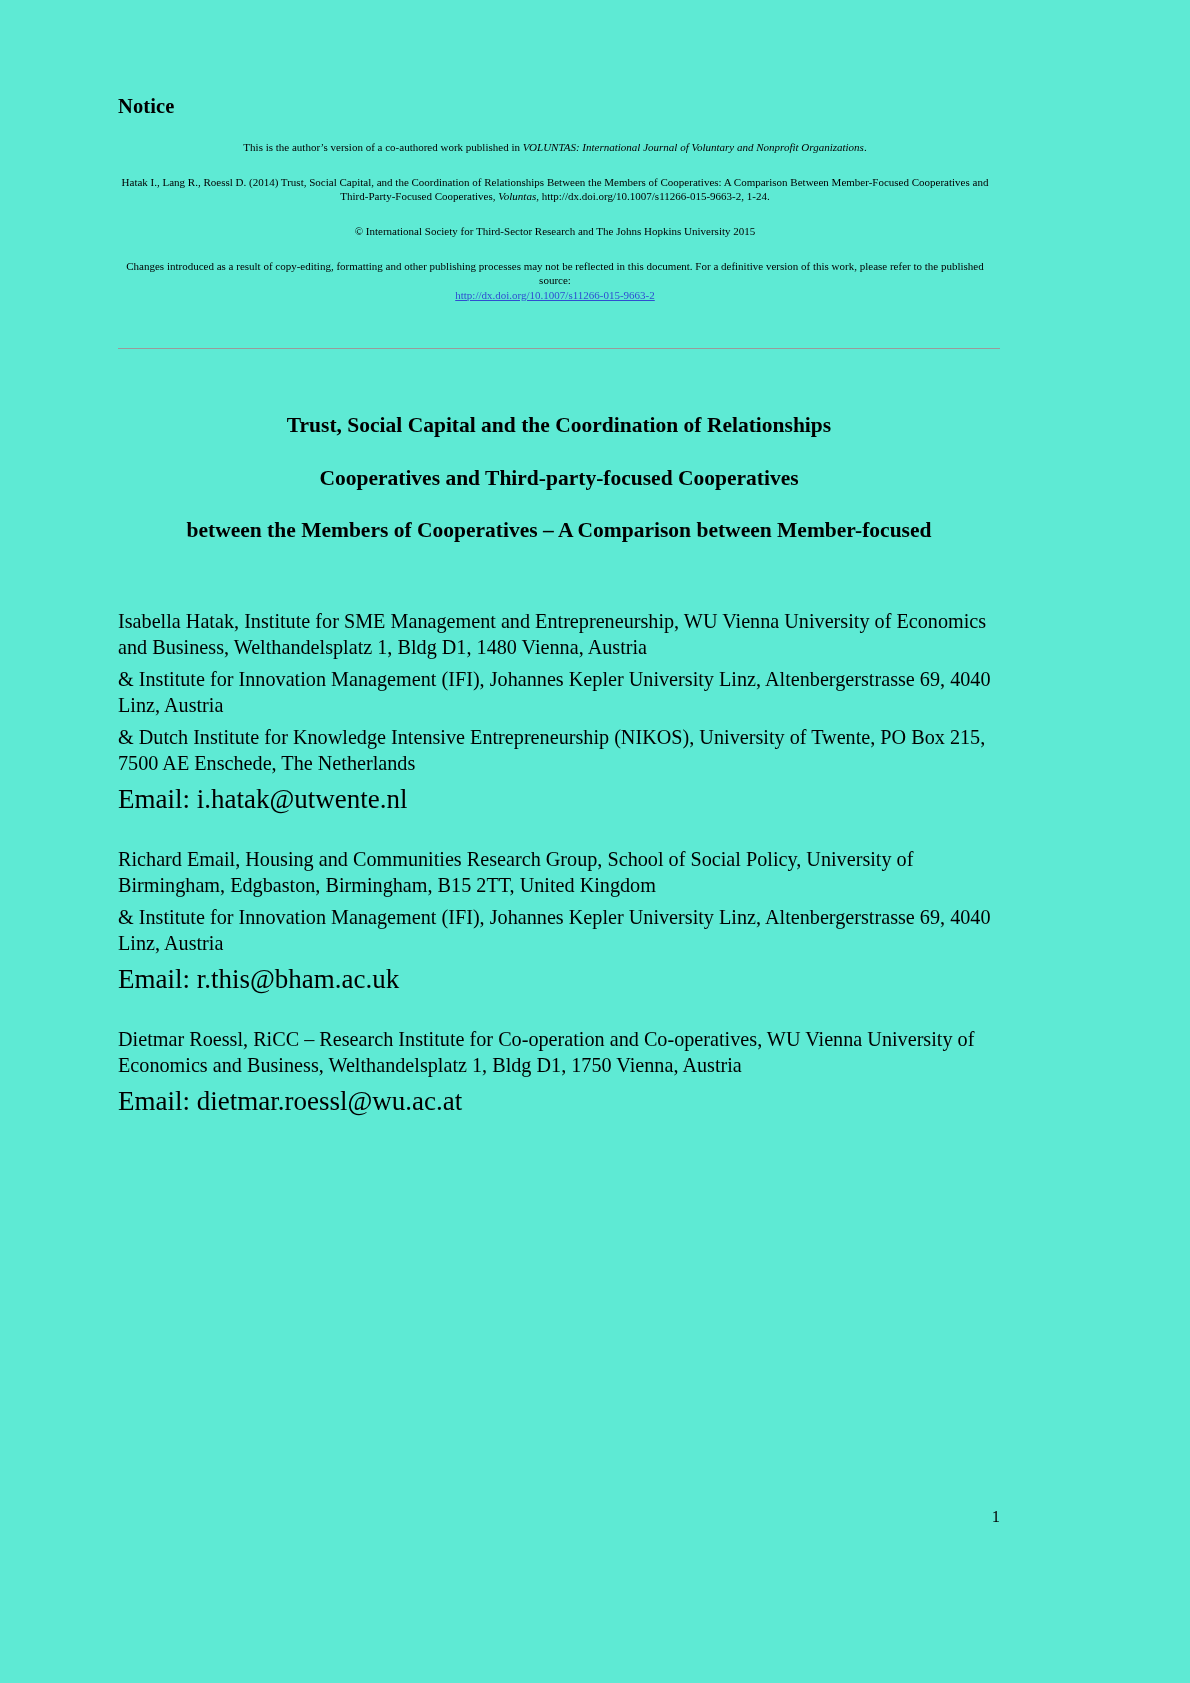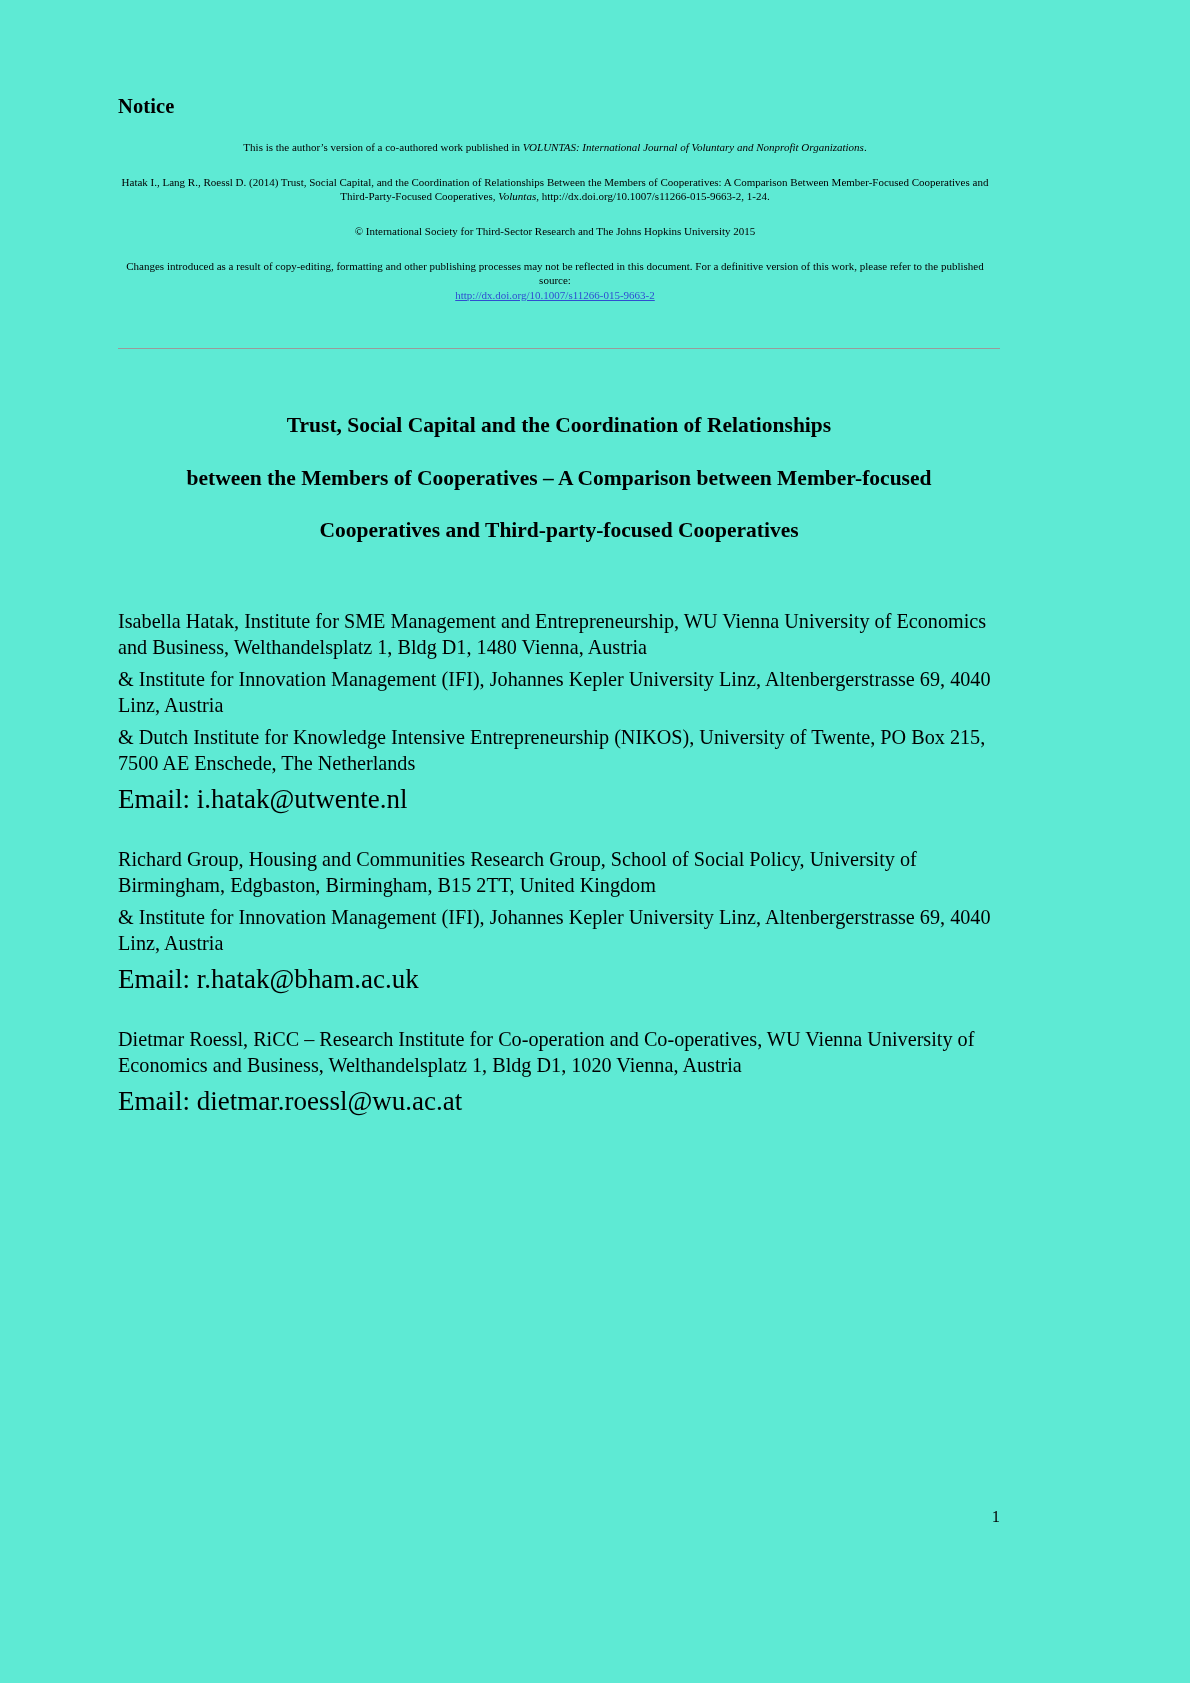--- a/index.html
+++ b/index.html
@@ -119,46 +119,46 @@
 
     <p class="notice-para">
       <span>Changes introduced as a result of copy-editing, formatting and other publishing processes may not be reflected in this document. For a definitive version of this work, please refer to the published source:</span><br>
       <a class="doi-link" href="#">http://dx.doi.org/10.1007/s11266-015-9663-2</a>
     </p>
 
     <hr class="rule">
 
     <div class="title-block">
       <div class="title-line">Trust, Social Capital and the Coordination of Relationships</div>
+      <div class="title-line">Cooperatives and Third-party-focused Cooperatives</div>
       <div class="title-line">between the Members of Cooperatives – A Comparison between Member-focused</div>
-      <div class="title-line">Cooperatives and Third-party-focused Cooperatives</div>
     </div>
 
     <div class="authors">
 
       <div class="author-block">
         <p class="author-line name-line">
           <span class="author-name">Isabella Hatak</span><span>, Institute for SME Management and Entrepreneurship, WU Vienna University of Economics and Business, Welthandelsplatz 1, Bldg D1, 1480 Vienna, Austria</span>
         </p>
         <p class="author-line">&amp; Institute for Innovation Management (IFI), Johannes Kepler University Linz, Altenbergerstrasse 69, 4040 Linz, Austria</p>
         <p class="author-line">&amp; Dutch Institute for Knowledge Intensive Entrepreneurship (NIKOS), University of Twente, PO Box 215, 7500 AE Enschede, The Netherlands</p>
         <p class="email-line">Email: i.hatak@utwente.nl</p>
       </div>
 
       <div class="author-block">
         <p class="author-line name-line">
-          <span class="author-name">Richard Group</span><span>, Housing and Communities Research Group, School of Social Policy, University of Birmingham, Edgbaston, Birmingham, B15 2TT, United Kingdom</span>
+          <span class="author-name">Richard Email</span><span>, Housing and Communities Research Group, School of Social Policy, University of Birmingham, Edgbaston, Birmingham, B15 2TT, United Kingdom</span>
         </p>
         <p class="author-line">&amp; Institute for Innovation Management (IFI), Johannes Kepler University Linz, Altenbergerstrasse 69, 4040 Linz, Austria</p>
-        <p class="email-line">Email: r.hatak@bham.ac.uk</p>
+        <p class="email-line">Email: r.this@bham.ac.uk</p>
       </div>
 
       <div class="author-block">
         <p class="author-line name-line">
-          <span class="author-name">Dietmar Roessl</span><span>, RiCC – Research Institute for Co-operation and Co-operatives, WU Vienna University of Economics and Business, Welthandelsplatz 1, Bldg D1, 1020 Vienna, Austria</span>
+          <span class="author-name">Dietmar Roessl</span><span>, RiCC – Research Institute for Co-operation and Co-operatives, WU Vienna University of Economics and Business, Welthandelsplatz 1, Bldg D1, 1750 Vienna, Austria</span>
         </p>
         <p class="email-line">Email: dietmar.roessl@wu.ac.at</p>
       </div>
 
     </div>
   </div>
 
   <div class="page-number">1</div>
 </div>
 

